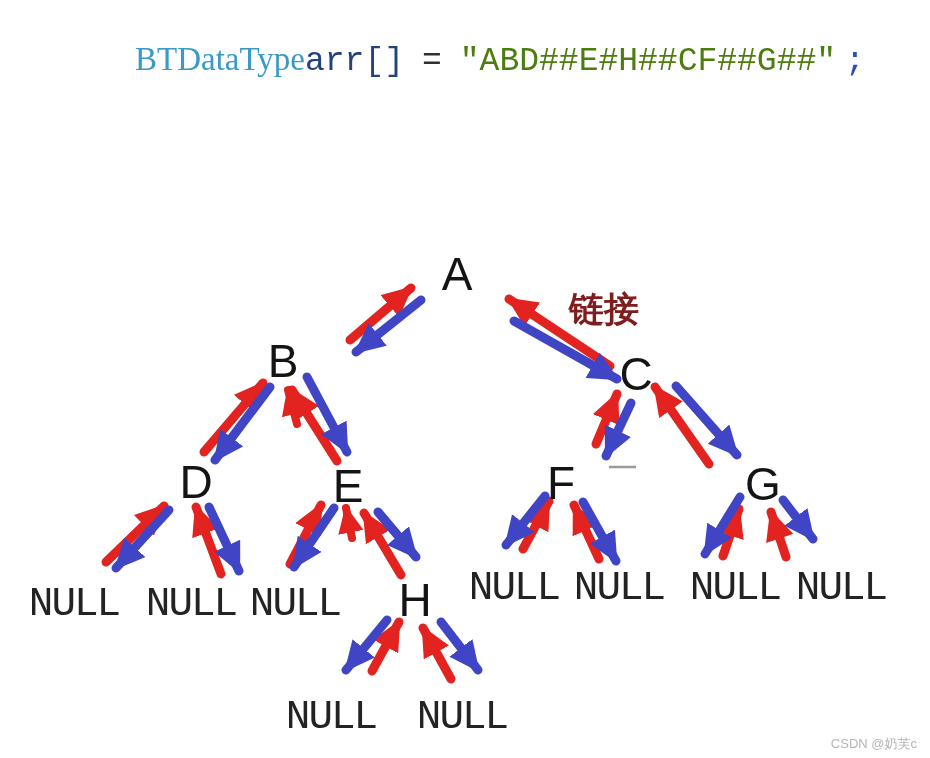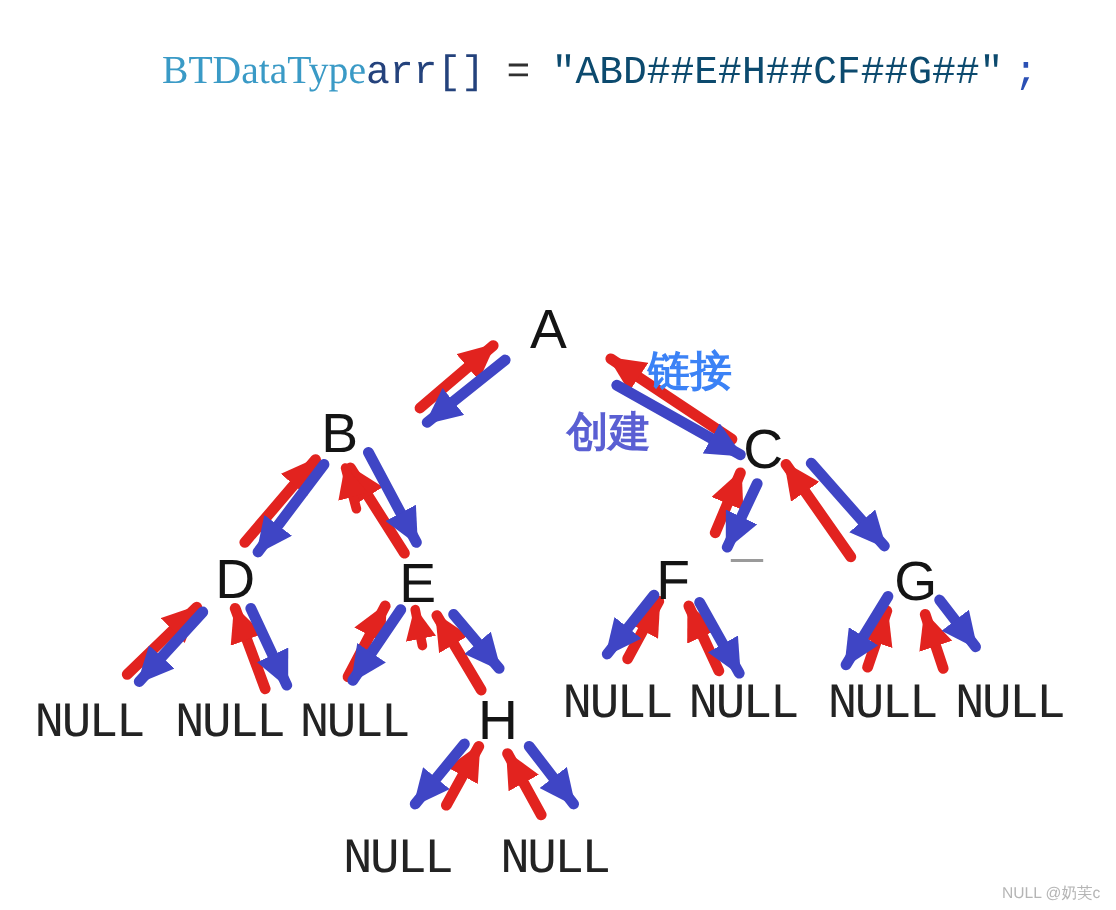--- a/index.html
+++ b/index.html
@@ -36,21 +36,21 @@
     font-size:13px; white-space:nowrap;
   }
   svg.arrows { position:absolute; left:0; top:0; }
 </style>
 </head>
 <body>
 
 <div class="canvas">
 
   <div class="code-line">
-    <span style="color: rgb(58, 154, 198); font-family: Liberation Serif, serif;">BTDataType</span><span class="code-var" style="color: rgb(36, 66, 124);">arr[]</span><span class="code-eq" style="color: rgb(48, 48, 48);">=</span><span style="color: #0c4a6e;">″ABD##E#H##CF##G##″</span><span class="code-semi" style="color: rgb(43, 80, 180);">;</span>
+    <span style="color: rgb(58, 154, 198); font-family: Liberation Serif, serif;">BTDataType</span><span class="code-var" style="color: rgb(36, 66, 124);">arr[]</span><span class="code-eq" style="color: rgb(48, 48, 48);">=</span><span style="color: #4d7c0f;">″ABD##E#H##CF##G##″</span><span class="code-semi" style="color: rgb(43, 80, 180);">;</span>
   </div>
 
 
   <svg class="arrows" id="arrow-svg" width="930" height="758">
     <defs>
       <marker id="head-red" markerUnits="strokeWidth" markerWidth="3.4" markerHeight="3.2" refX="3.1" refY="1.6" orient="auto">
         <path d="M0,0 L3.4,1.6 L0,3.2 Z" fill="#e2231f"></path>
       </marker>
       <marker id="head-blue" markerUnits="strokeWidth" markerWidth="3.4" markerHeight="3.2" refX="3.1" refY="1.6" orient="auto">
         <path d="M0,0 L3.4,1.6 L0,3.2 Z" fill="#3f45c5"></path>
@@ -106,17 +106,16 @@
       <div class="null-label" style="left: 191px; top: 604px; color: rgb(35, 35, 35);">NULL</div>
       <div class="null-label" style="left: 295px; top: 604px; color: rgb(35, 35, 35);">NULL</div>
       <div class="null-label" style="left: 331px; top: 717px; color: rgb(35, 35, 35);">NULL</div>
       <div class="null-label" style="left: 462px; top: 717px; color: rgb(35, 35, 35);">NULL</div>
       <div class="null-label" style="left: 514px; top: 588px; color: rgb(35, 35, 35);">NULL</div>
       <div class="null-label" style="left: 619px; top: 588px; color: rgb(35, 35, 35);">NULL</div>
       <div class="null-label" style="left: 735px; top: 588px; color: rgb(35, 35, 35);">NULL</div>
       <div class="null-label" style="left: 841px; top: 588px; color: rgb(35, 35, 35);">NULL</div>
     </div>
 
-  <div class="legend-label" id="legend-link" style="color: #3b82f6; left: 575px; top: 309px;">链接</div>
-  <div class="legend-label" id="legend-create" style="color: rgb(90, 95, 211); left: 507px; top: 360px;">创建</div>
+  <div class="legend-label" id="legend-link" style="color: #7f1d1d; left: 604px; top: 309px;">链接</div>
 
-  <div class="watermark" style="color: rgb(181, 181, 181);">NULL @奶芙c</div>
+  <div class="watermark" style="color: rgb(181, 181, 181);">CSDN @奶芙c</div>
 </div>
 
 </body></html>

